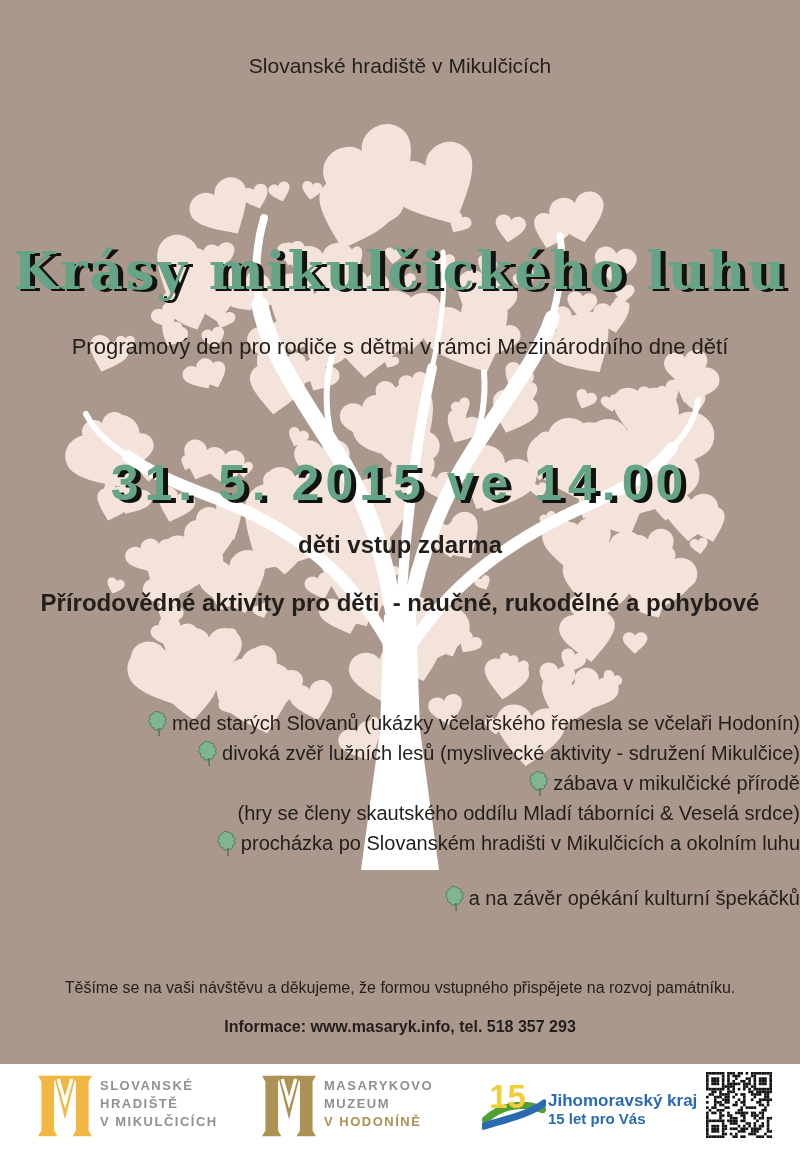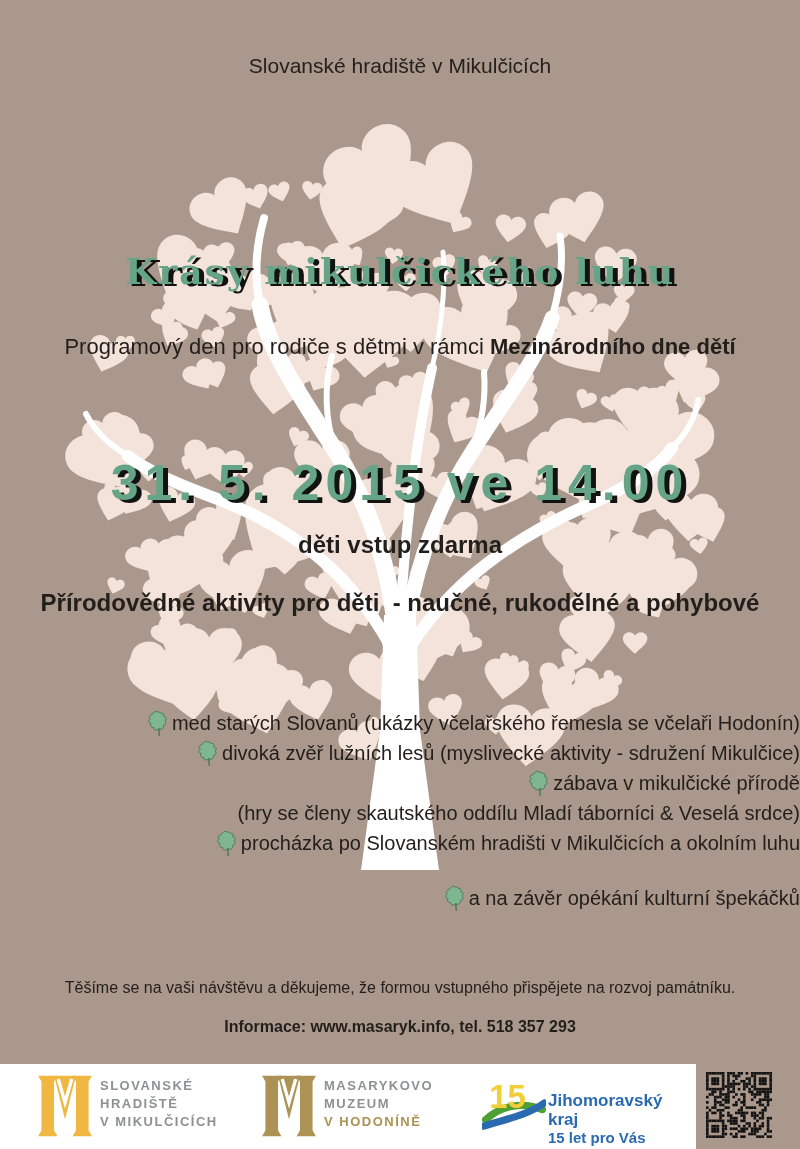--- a/index.html
+++ b/index.html
@@ -6,40 +6,40 @@
   .poster{
     position:relative;width:800px;height:1149px;overflow:hidden;
     background:#ab988c;
     font-family:"Liberation Sans",sans-serif;
     color:#221e1b;
   }
   .tree{position:absolute;left:0;top:0;width:800px;height:1149px;z-index:1;}
   .txt{position:absolute;left:0;right:0;text-align:center;z-index:2;white-space:nowrap;}
   .header{top:50px;font-size:21px;line-height:31px;color:#24201d;}
   .title{
-    top:232px;font-size:36px;line-height:78px;font-weight:bold;
+    top:232px;font-size:52px;line-height:78px;font-weight:bold;
     font-family:"DejaVu Serif",serif;letter-spacing:2px;
     color:#66a487;text-shadow:5px 2px 0 #121210;
   }
   .subtitle{top:330px;font-size:22px;line-height:34px;}
-  .subtitle b{font-weight:bold;}
+  .subtitle b{font-weight:normal;}
   .datetime{
     top:445px;font-size:50px;line-height:76px;font-weight:bold;letter-spacing:6px;
     color:#66a487;text-shadow:5px 3px 0 #121210;
   }
   .free{top:530px;font-size:24px;line-height:30px;font-weight:bold;}
   .activities{top:588px;font-size:24px;line-height:30px;font-weight:bold;white-space:pre;}
   .program{top:708px;}
   .prow{display:flex;align-items:center;justify-content:flex-end;height:30px;font-size:20px;}
   .prow.last{margin-top:25px;}
   .leaf{width:22px;height:27px;margin-right:3px;transform:rotate(-10deg);flex:0 0 auto;}
   .closing{top:978px;font-size:16px;line-height:20px;font-weight:normal;}
   .info{top:1017px;font-size:16px;line-height:20px;font-weight:bold;}
   .footer{
-    position:absolute;left:0;top:1064px;width:696px;height:85px;background:#ffffff;z-index:3;
+    position:absolute;left:0;top:1064px;width:800px;height:85px;background:#ffffff;z-index:3;
   }
   .mlogo{position:absolute;top:10px;width:54px;height:64px;}
   .mlogo.first{left:38px;}
   .mlogo.second{left:262px;}
   .logo-text{
     position:absolute;top:13px;font-size:13px;line-height:18px;font-weight:bold;
     letter-spacing:1.5px;color:#8f9092;
   }
   .logo-text.first{left:100px;}
   .logo-text.second{left:324px;}

